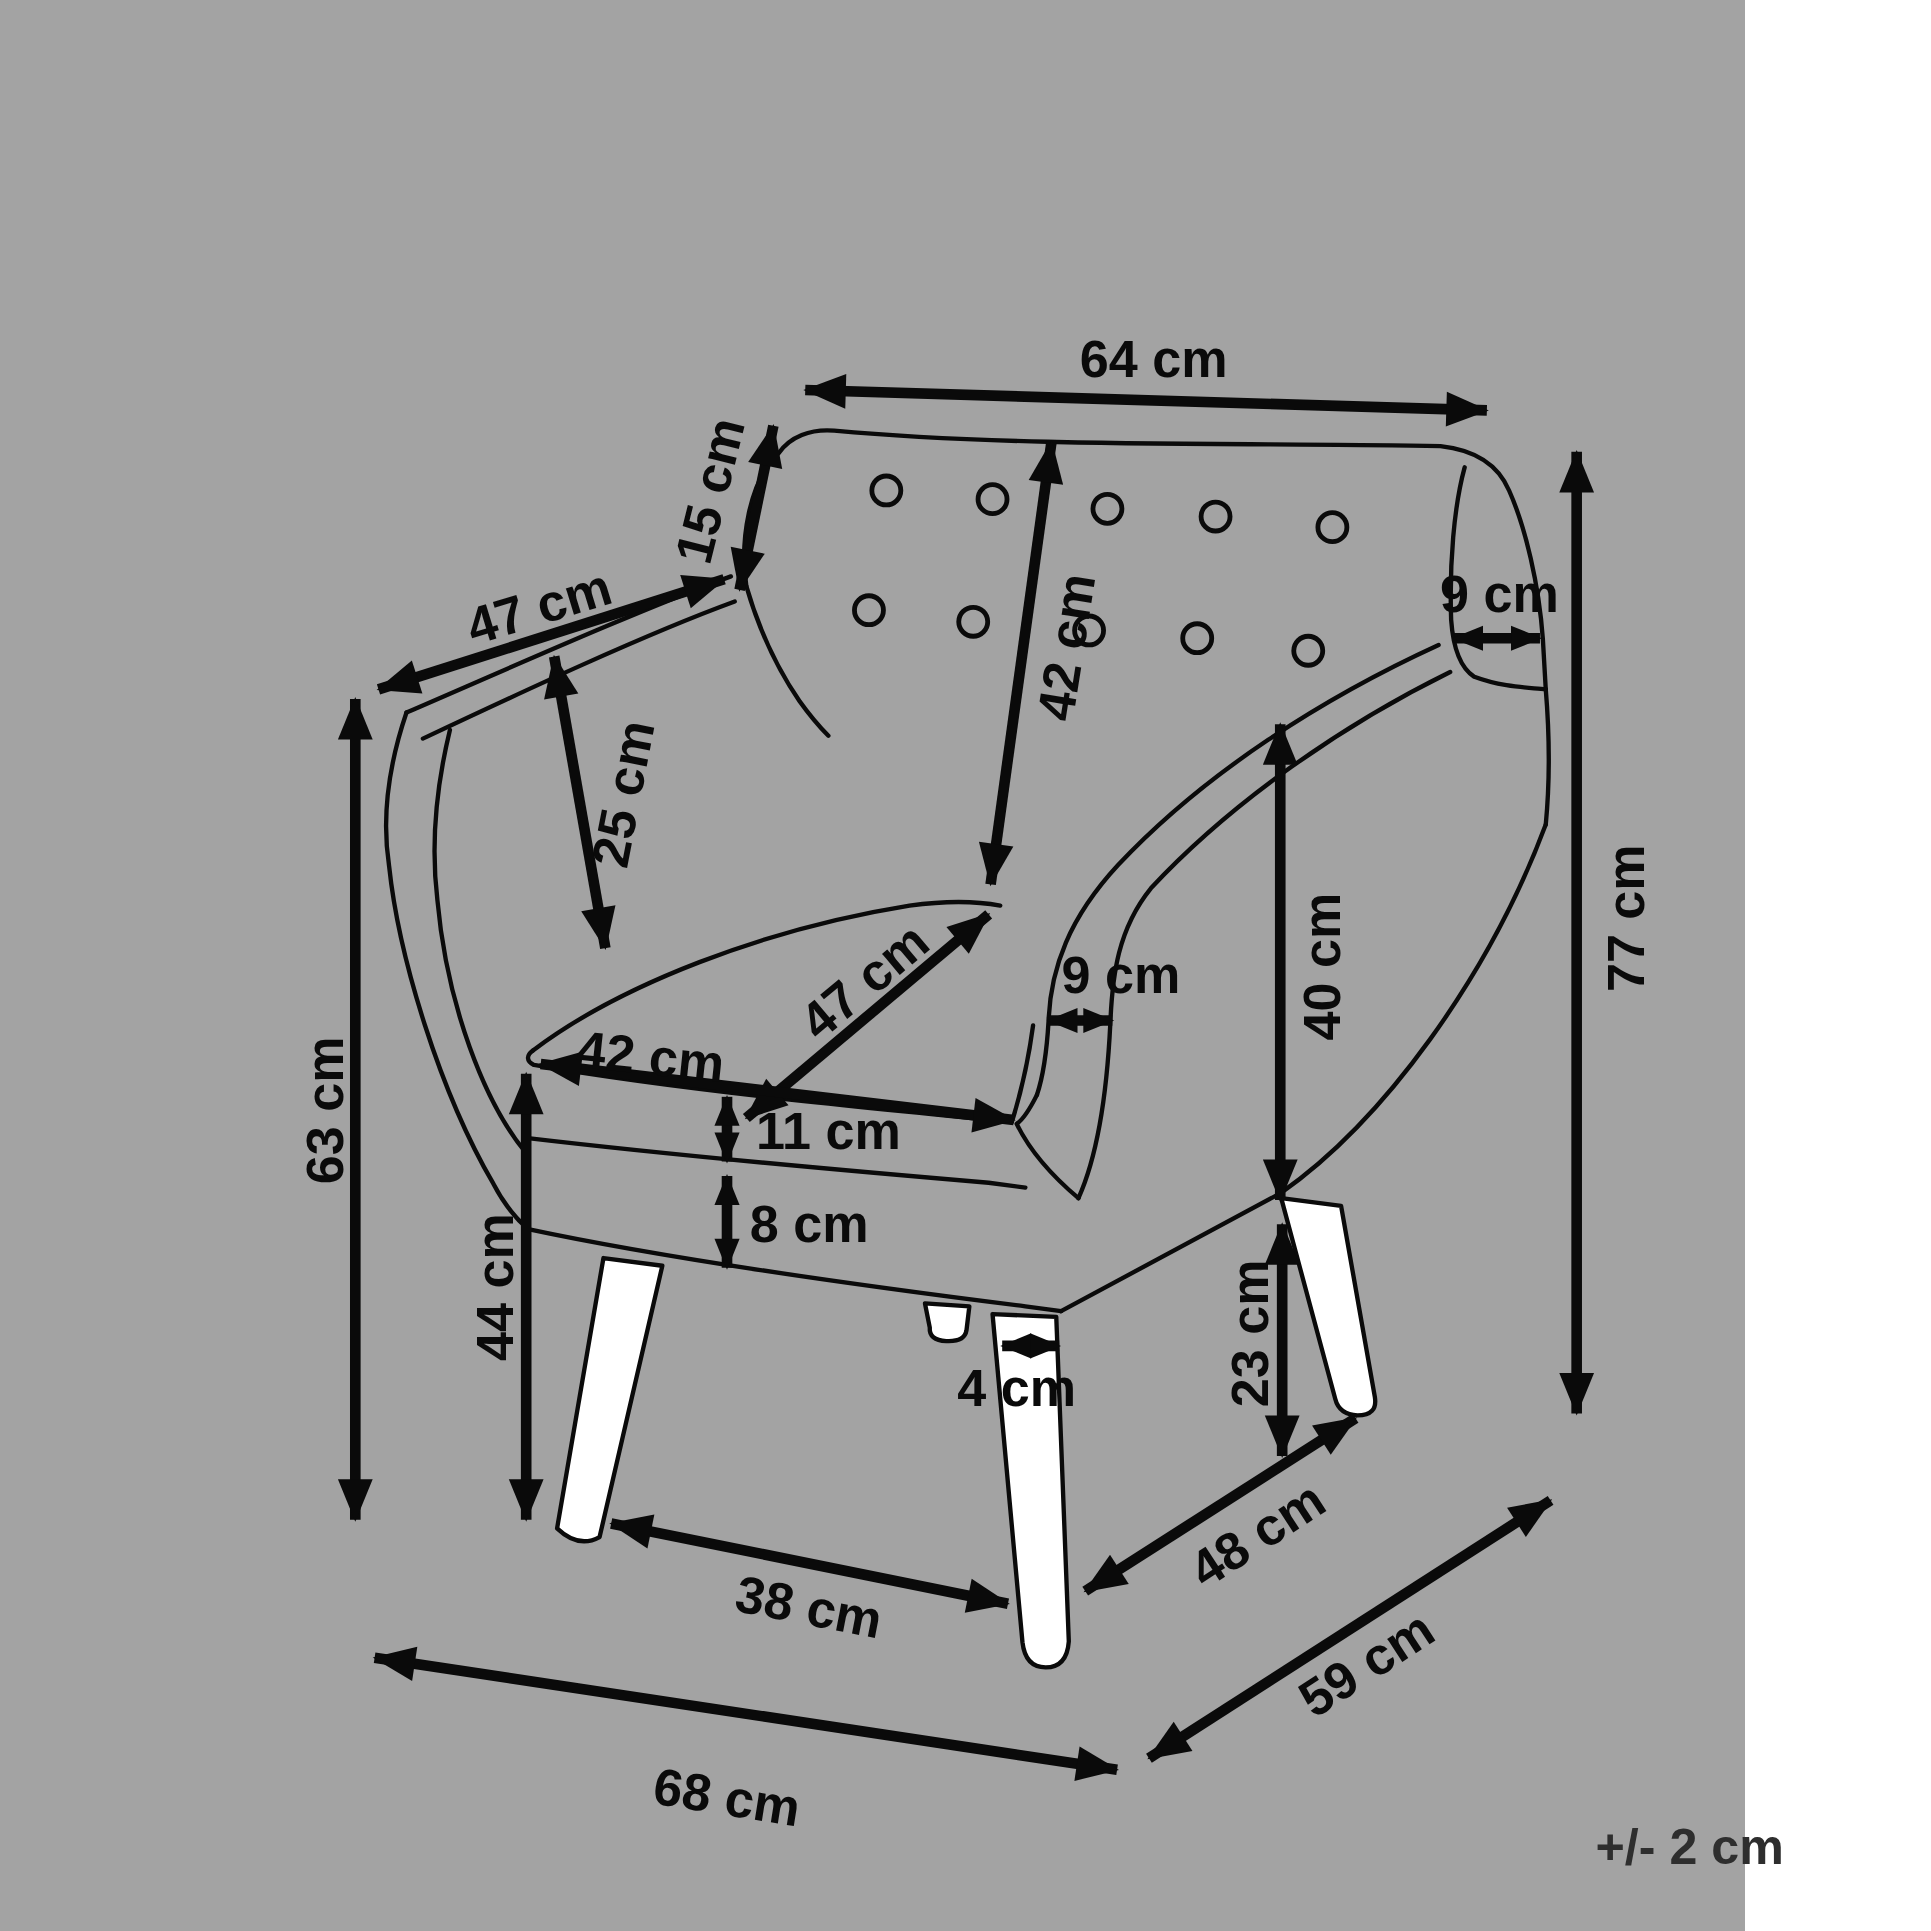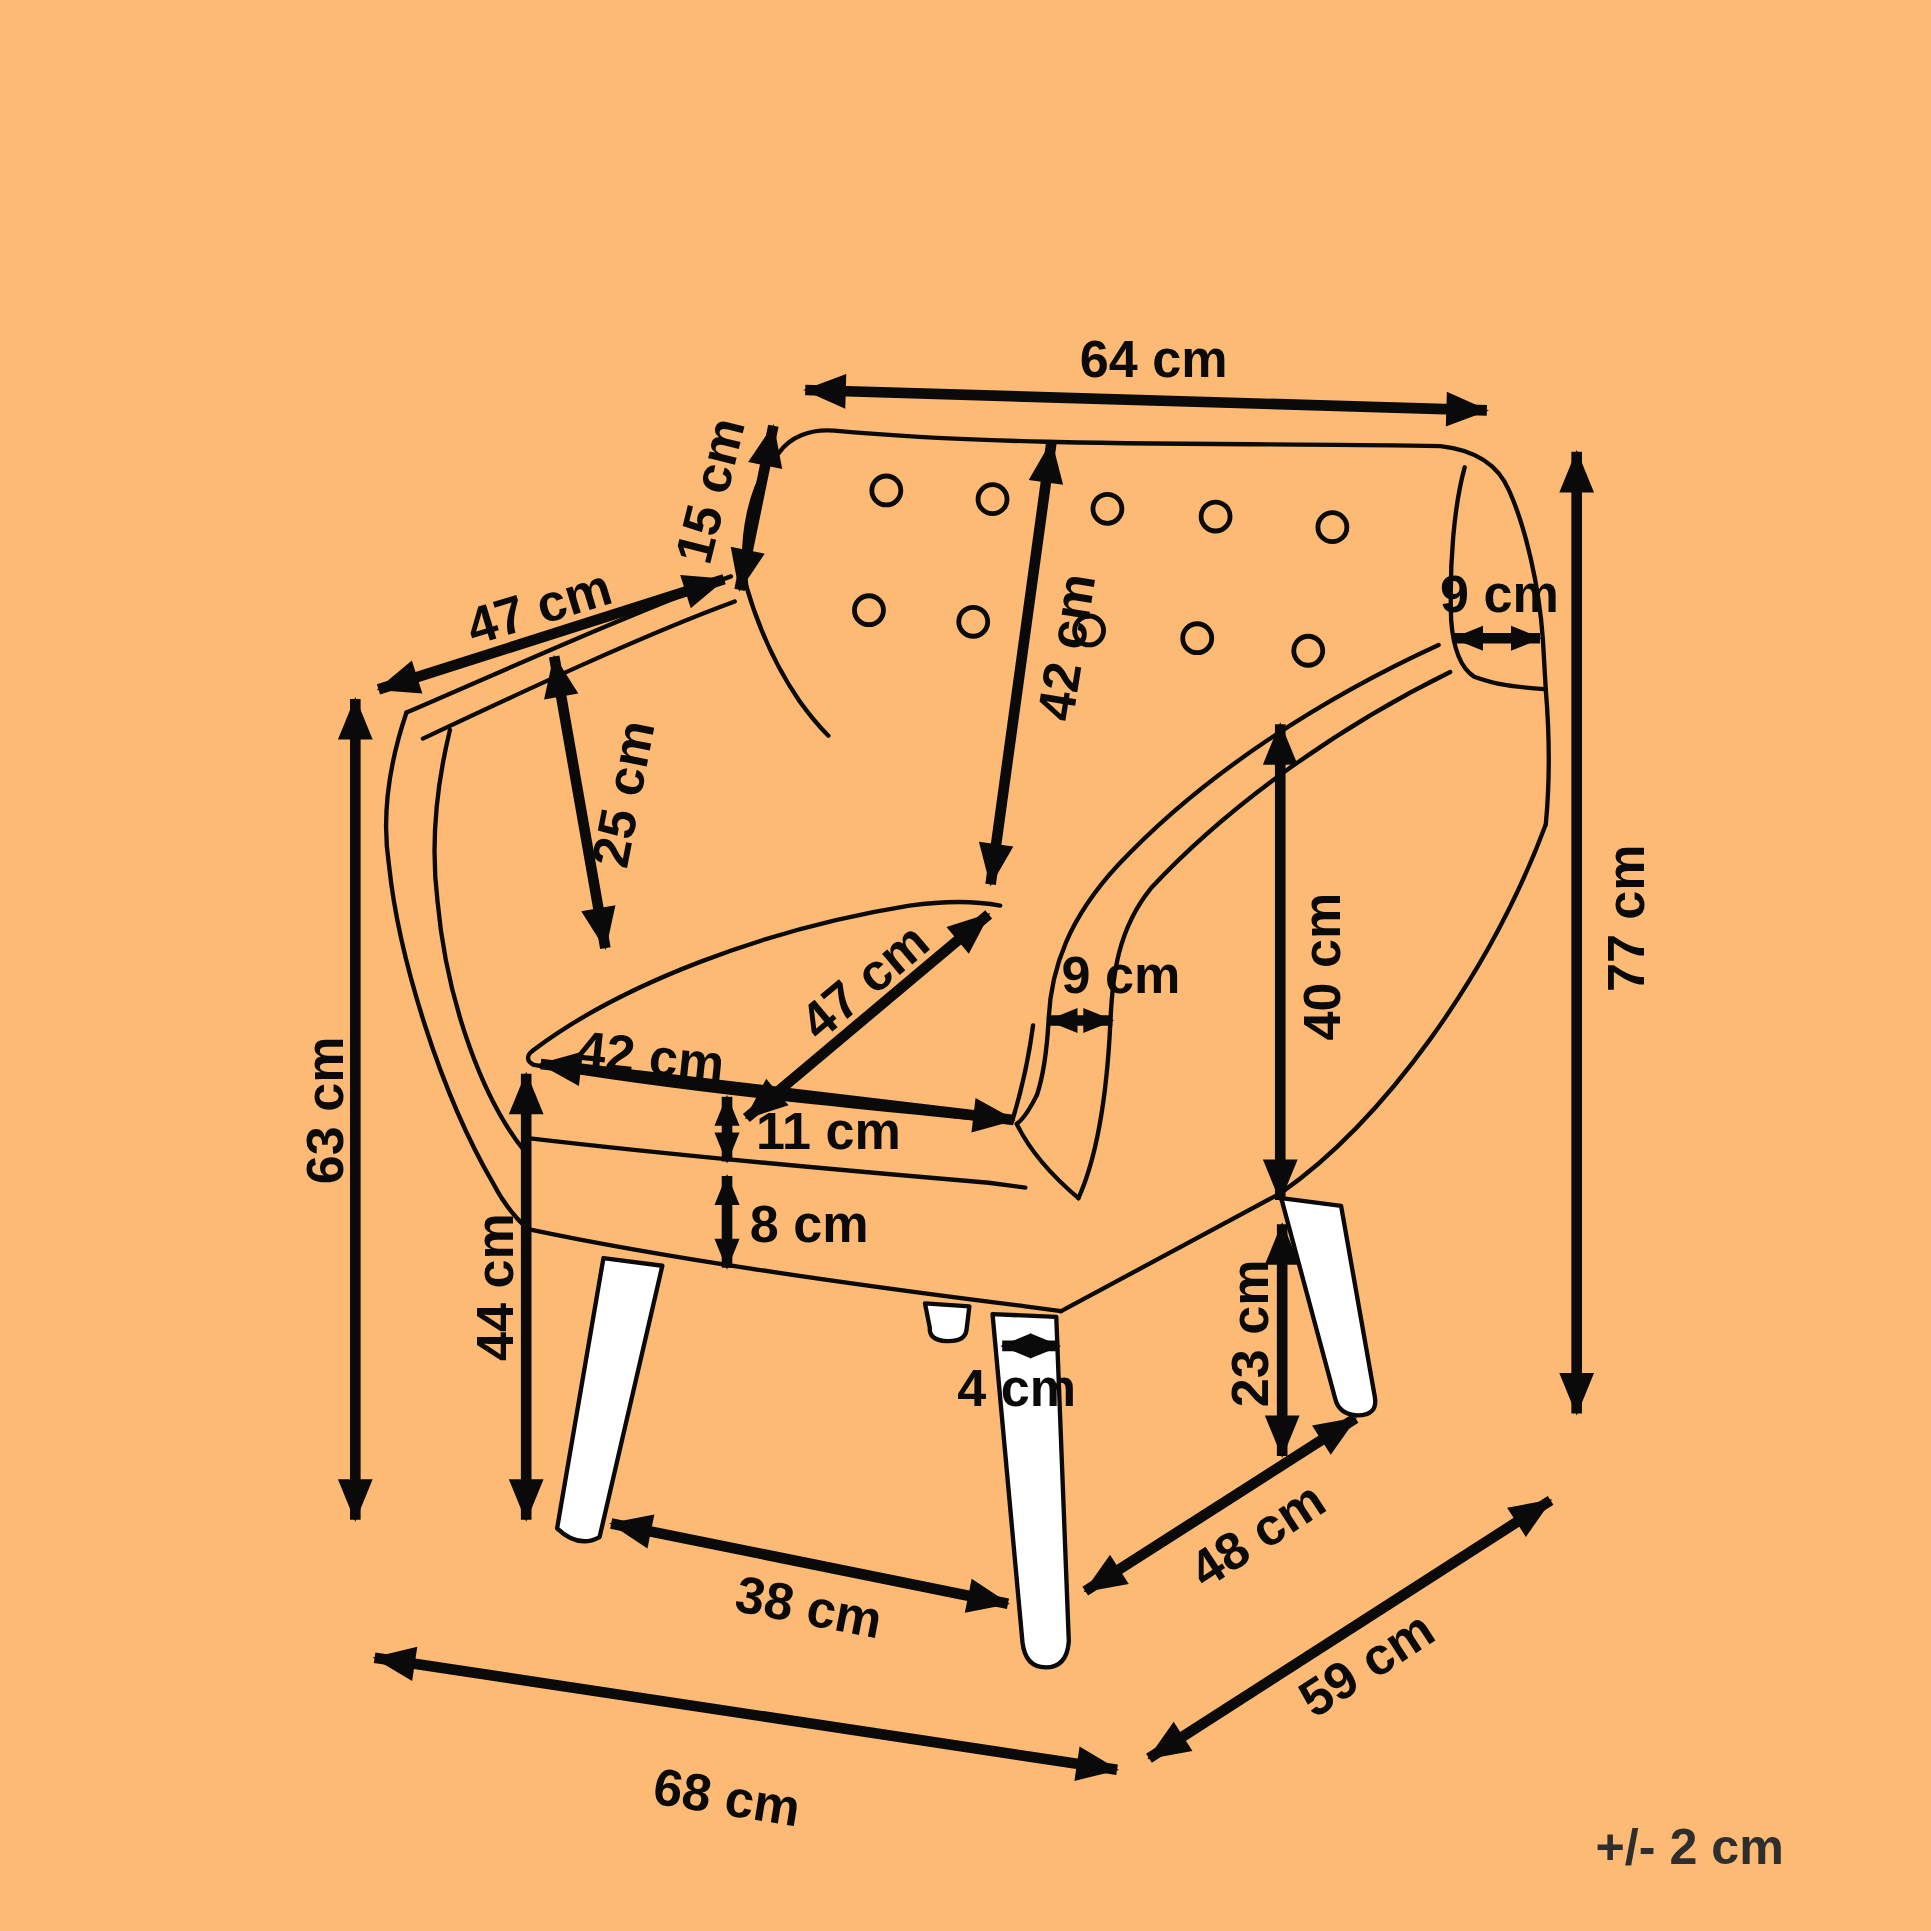--- a/index.html
+++ b/index.html
@@ -1,16 +1,16 @@
 <!DOCTYPE html>
 <html><head>
 <meta charset="utf-8">
 <style>
   html,body{margin:0;padding:0;background:#ffffff;}
-  #stage{width:1931px;height:1931px;position:relative;background:#fdba74;}
+  #stage{width:1745px;height:1931px;position:relative;background:#a3a3a3;}
   svg{display:block;}
   .chair{fill:none;stroke:#0a0a0a;stroke-width:4.5;stroke-linecap:round;stroke-linejoin:round;}
   .leg{fill:#ffffff;stroke:#0a0a0a;stroke-width:4.5;stroke-linejoin:round;}
   .button{fill:none;stroke:#0a0a0a;stroke-width:5;}
   .dim-line{stroke:#0a0a0a;stroke-width:11;}
   .dim-label{font-family:"Liberation Sans","DejaVu Sans",sans-serif;font-weight:700;font-size:54px;fill:#0a0a0a;text-anchor:middle;}
   .tolerance{font-family:"Liberation Sans","DejaVu Sans",sans-serif;font-weight:700;font-size:52px;fill:#2e2e2e;text-anchor:middle;}
 </style>
 </head>
 <body>

